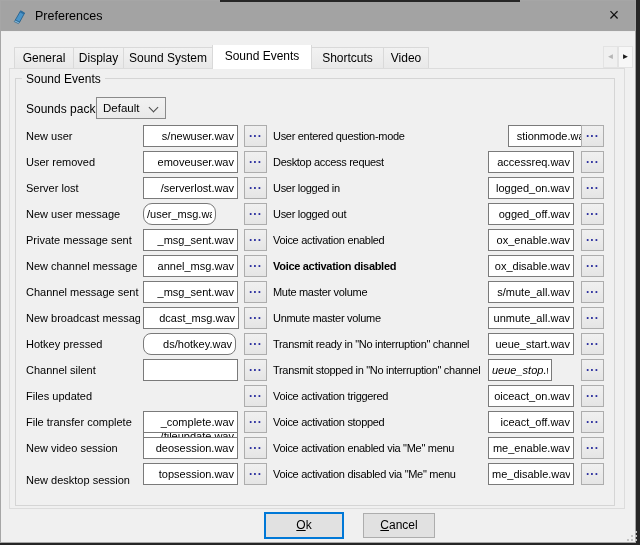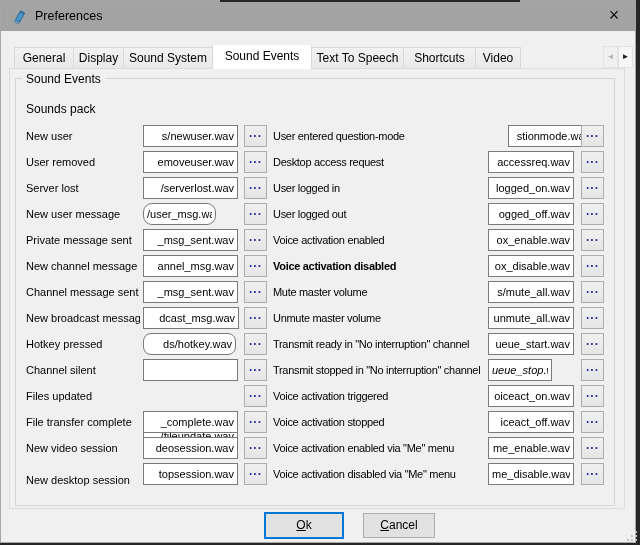--- a/index.html
+++ b/index.html
@@ -123,32 +123,35 @@
     </svg>
     <span class="title-text">Preferences</span>
     <div class="close-btn">×</div>
   </div>
 
   <div class="tab-bar" id="tab-bar">
       <div class="tab" style="width: 60px;">General</div>
       <div class="tab" style="width: 51px;">Display</div>
       <div class="tab" style="width: 90px;">Sound System</div>
       <div class="tab active" style="width: 100px;">Sound Events</div>
-      <div class="tab" style="width: 93px;">Text To Speech</div>
       <div class="tab" style="width: 73px;">Shortcuts</div>
       <div class="tab" style="width: 46px;">Video</div>
     </div>
   <div class="tab-scroll" id="tab-scroll-left">◄</div>
   <div class="tab-scroll" id="tab-scroll-right">►</div>
 
   <div class="tab-pane"></div>
   <div class="group-box"></div>
   <div class="group-title">Sound Events</div>
 
   <div class="sp-label">Sounds pack</div>
+  <div class="combo">
+    <span>Default</span>
+    <span class="combo-chevron"></span>
+  </div>
 
   <div id="rows-host">
       <div class="row-label" style="left: 25px; top: 129px; width: 114px;">New user</div>
       <input type="text" class="wav-input" value="s/newuser.wav" style="left: 142px; top: 124px; width: 95px;">
       <div class="browse-btn" style="left: 243px; top: 124px;">...</div>
       <div class="row-label" style="left: 25px; top: 155px; width: 114px;">User removed</div>
       <input type="text" class="wav-input" value="emoveuser.wav" style="left: 142px; top: 150px; width: 95px;">
       <div class="browse-btn" style="left: 243px; top: 150px;">...</div>
       <div class="row-label" style="left: 25px; top: 181px; width: 114px;">Server lost</div>
       <input type="text" class="wav-input" value="/serverlost.wav" style="left: 142px; top: 176px; width: 95px;">

